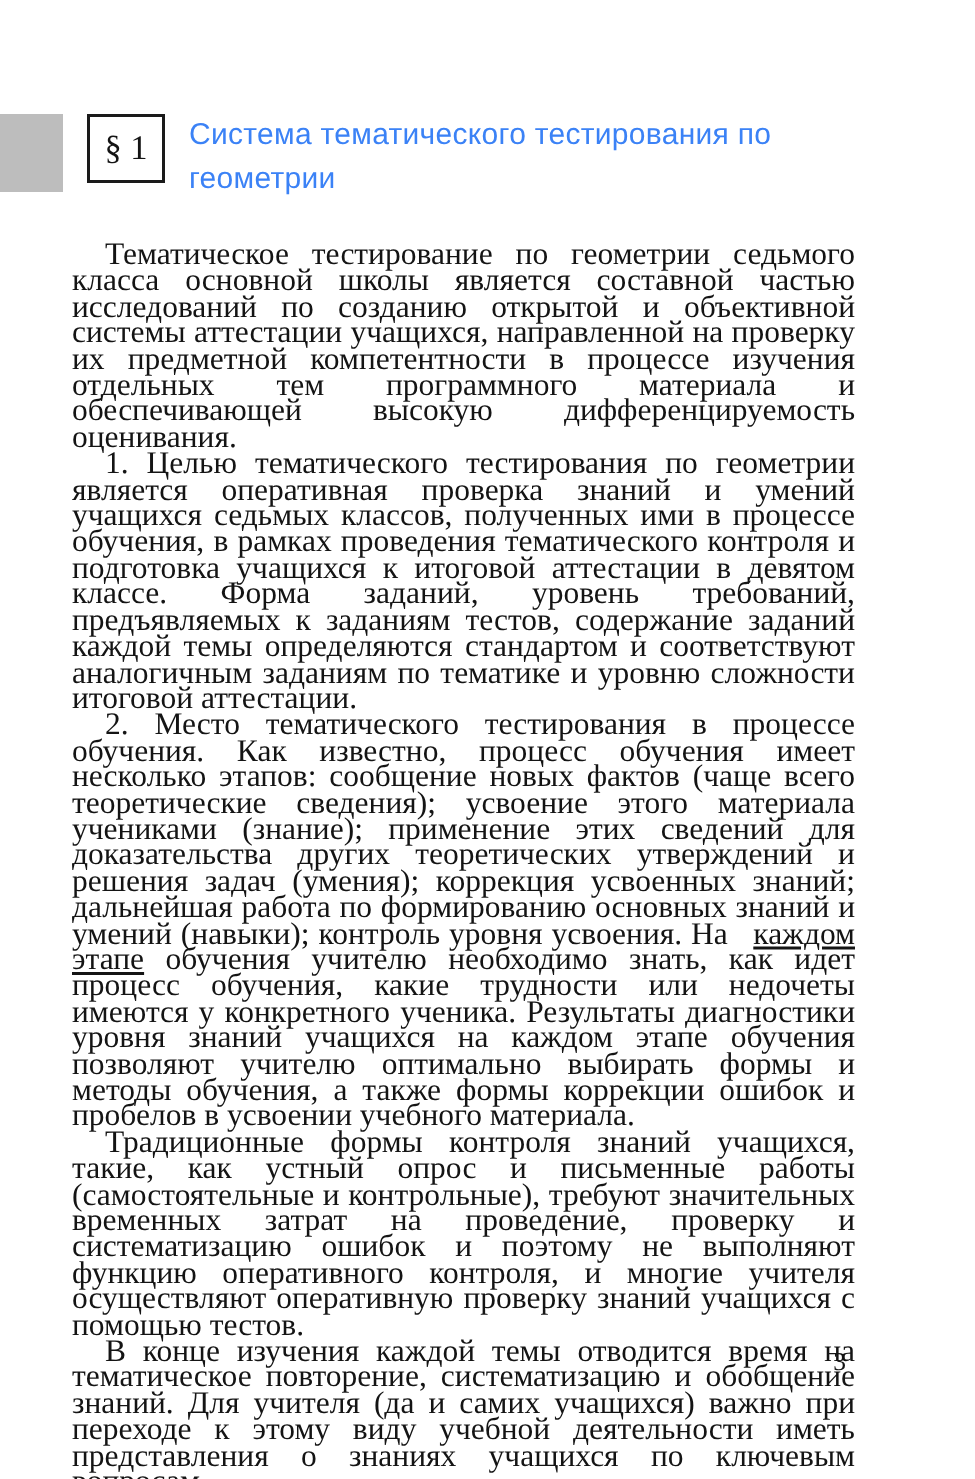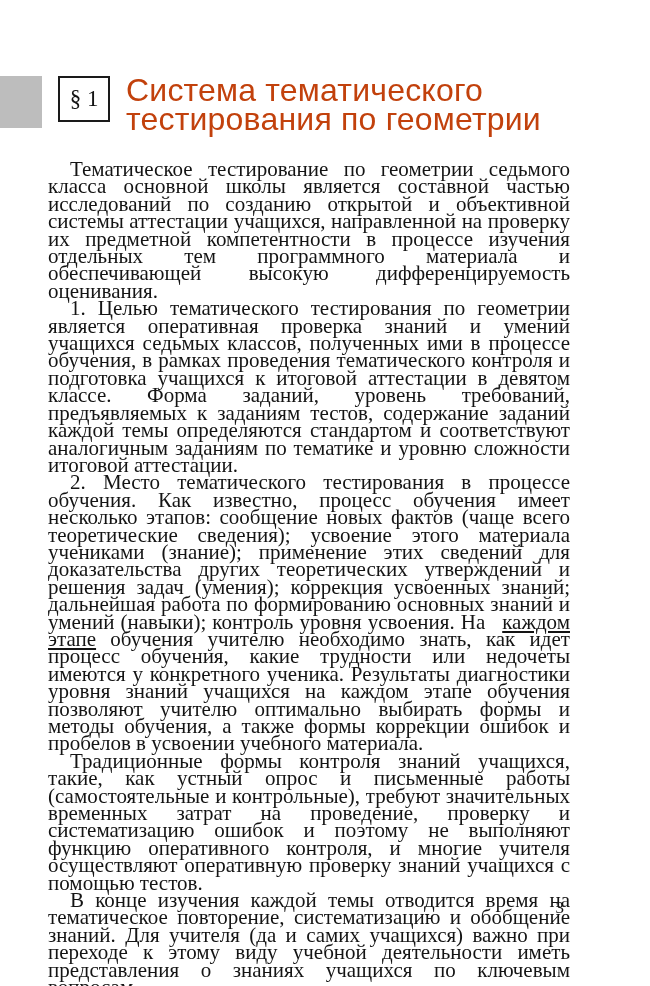--- a/index.html
+++ b/index.html
@@ -41,24 +41,24 @@
       display: flex;
       align-items: center;
       justify-content: center;
       font-size: 23px;
       font-family: "Liberation Serif", serif;
     }
     .title {
       margin: 0;
       font-family: "Liberation Sans", sans-serif;
       font-weight: 400;
-      font-size: 32px;
+      font-size: 20px;
       line-height: 29px;
       letter-spacing: 0.2px;
-      color: #c2410c;
+      color: #3b82f6;
     }
     .body-text {
       position: absolute;
       left: 48px;
       top: 161px;
       width: 522px;
       text-align: justify;
       font-size: 21px;
       line-height: 17.4px;
       hyphens: auto;

